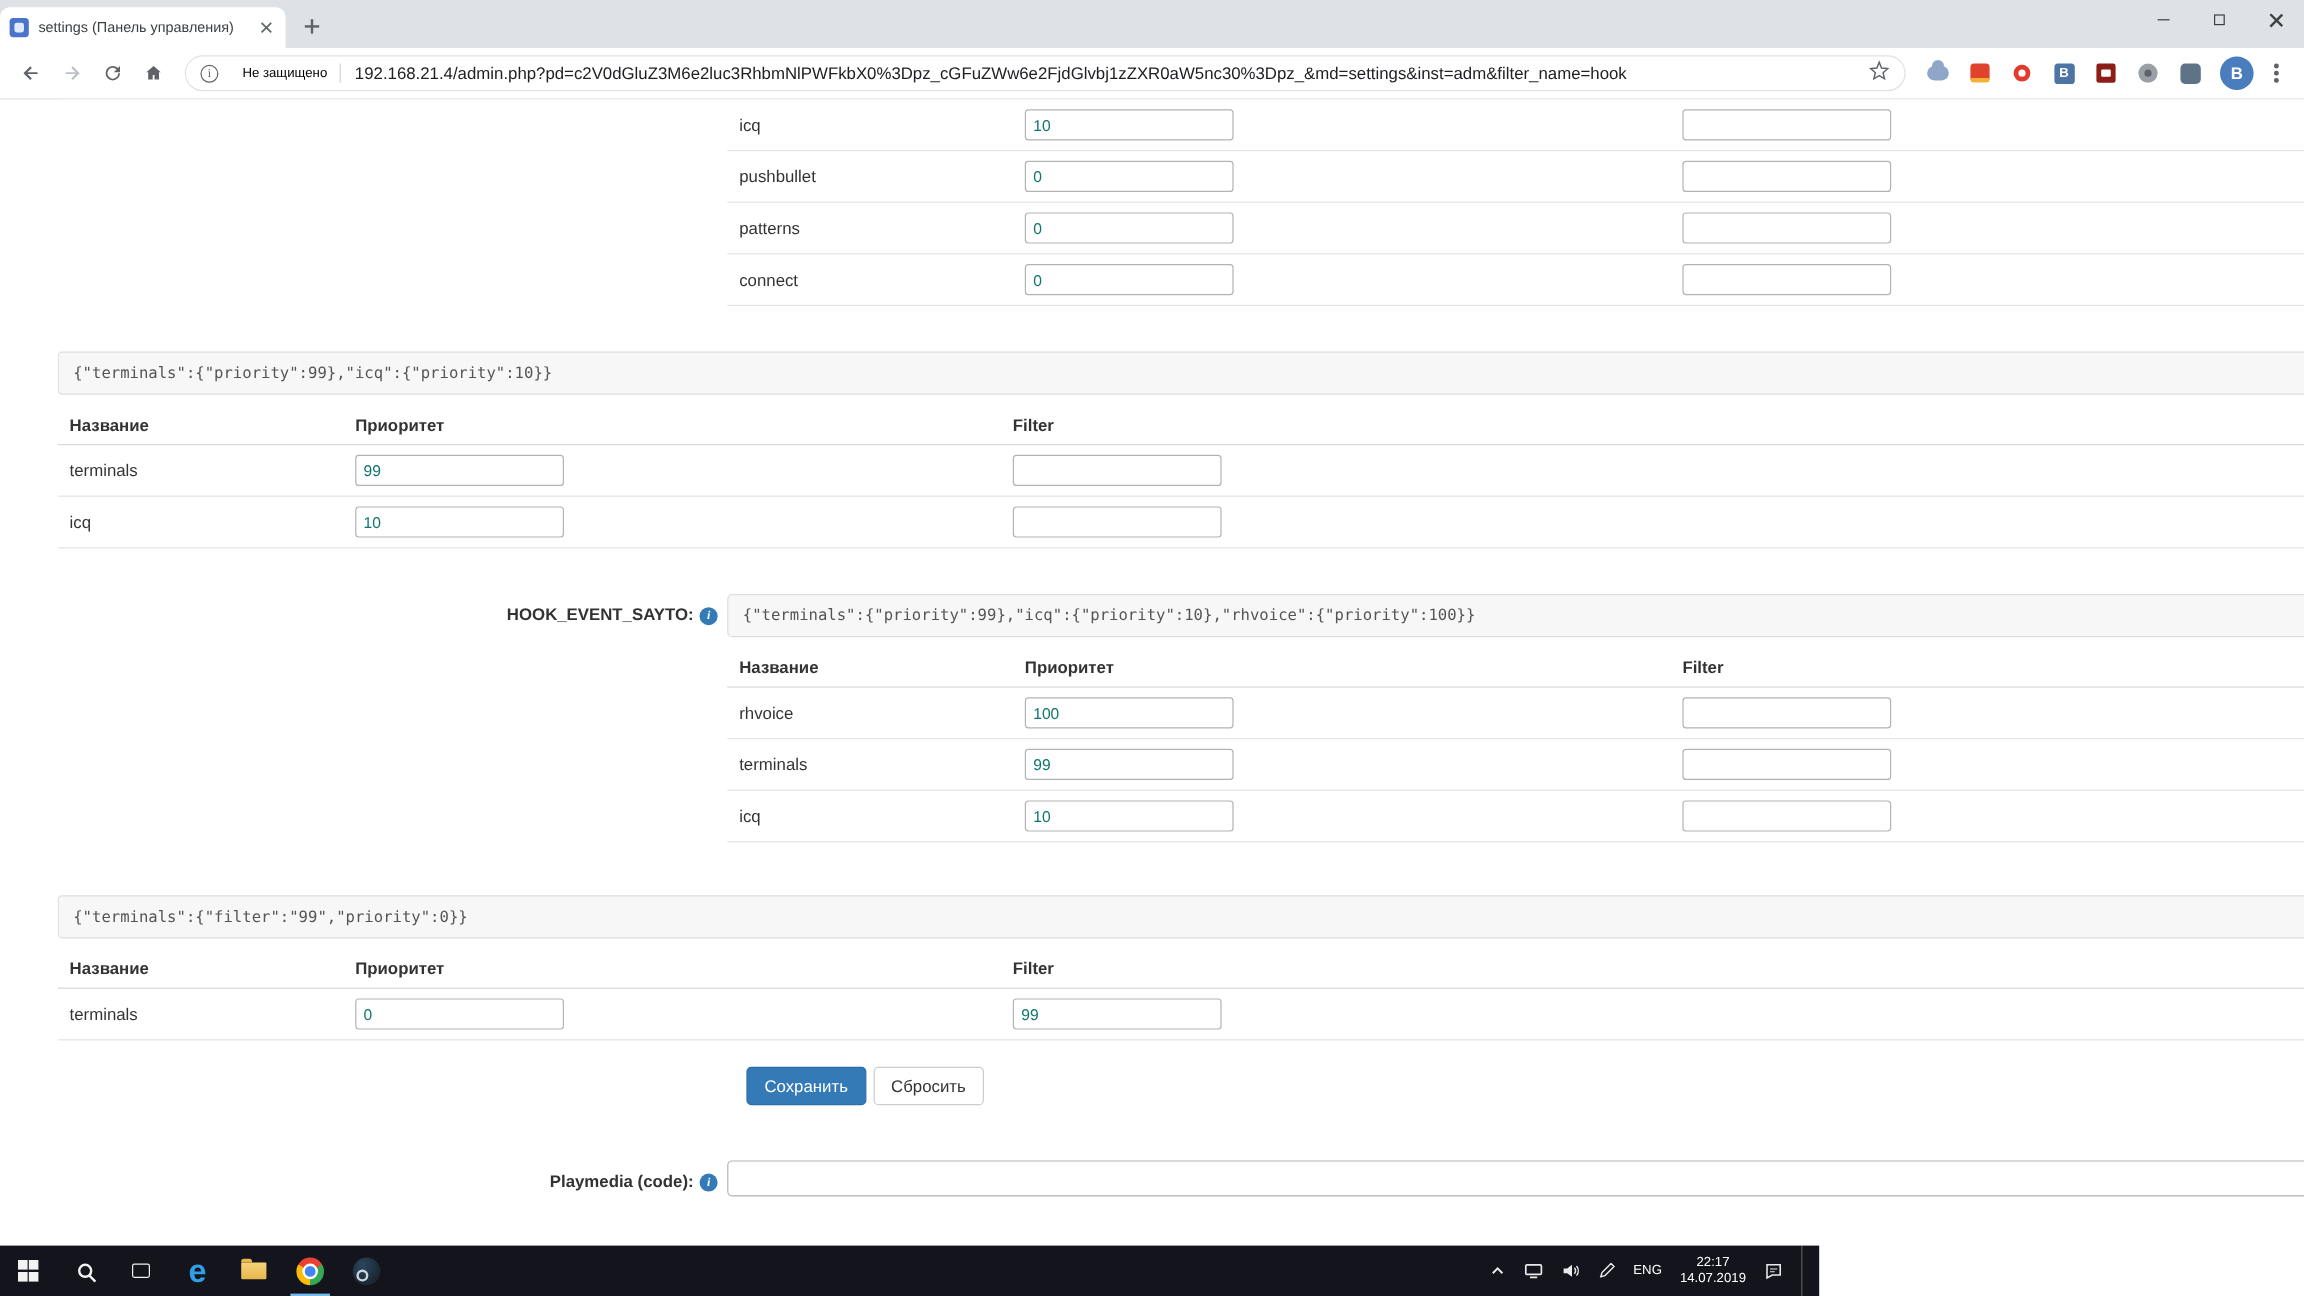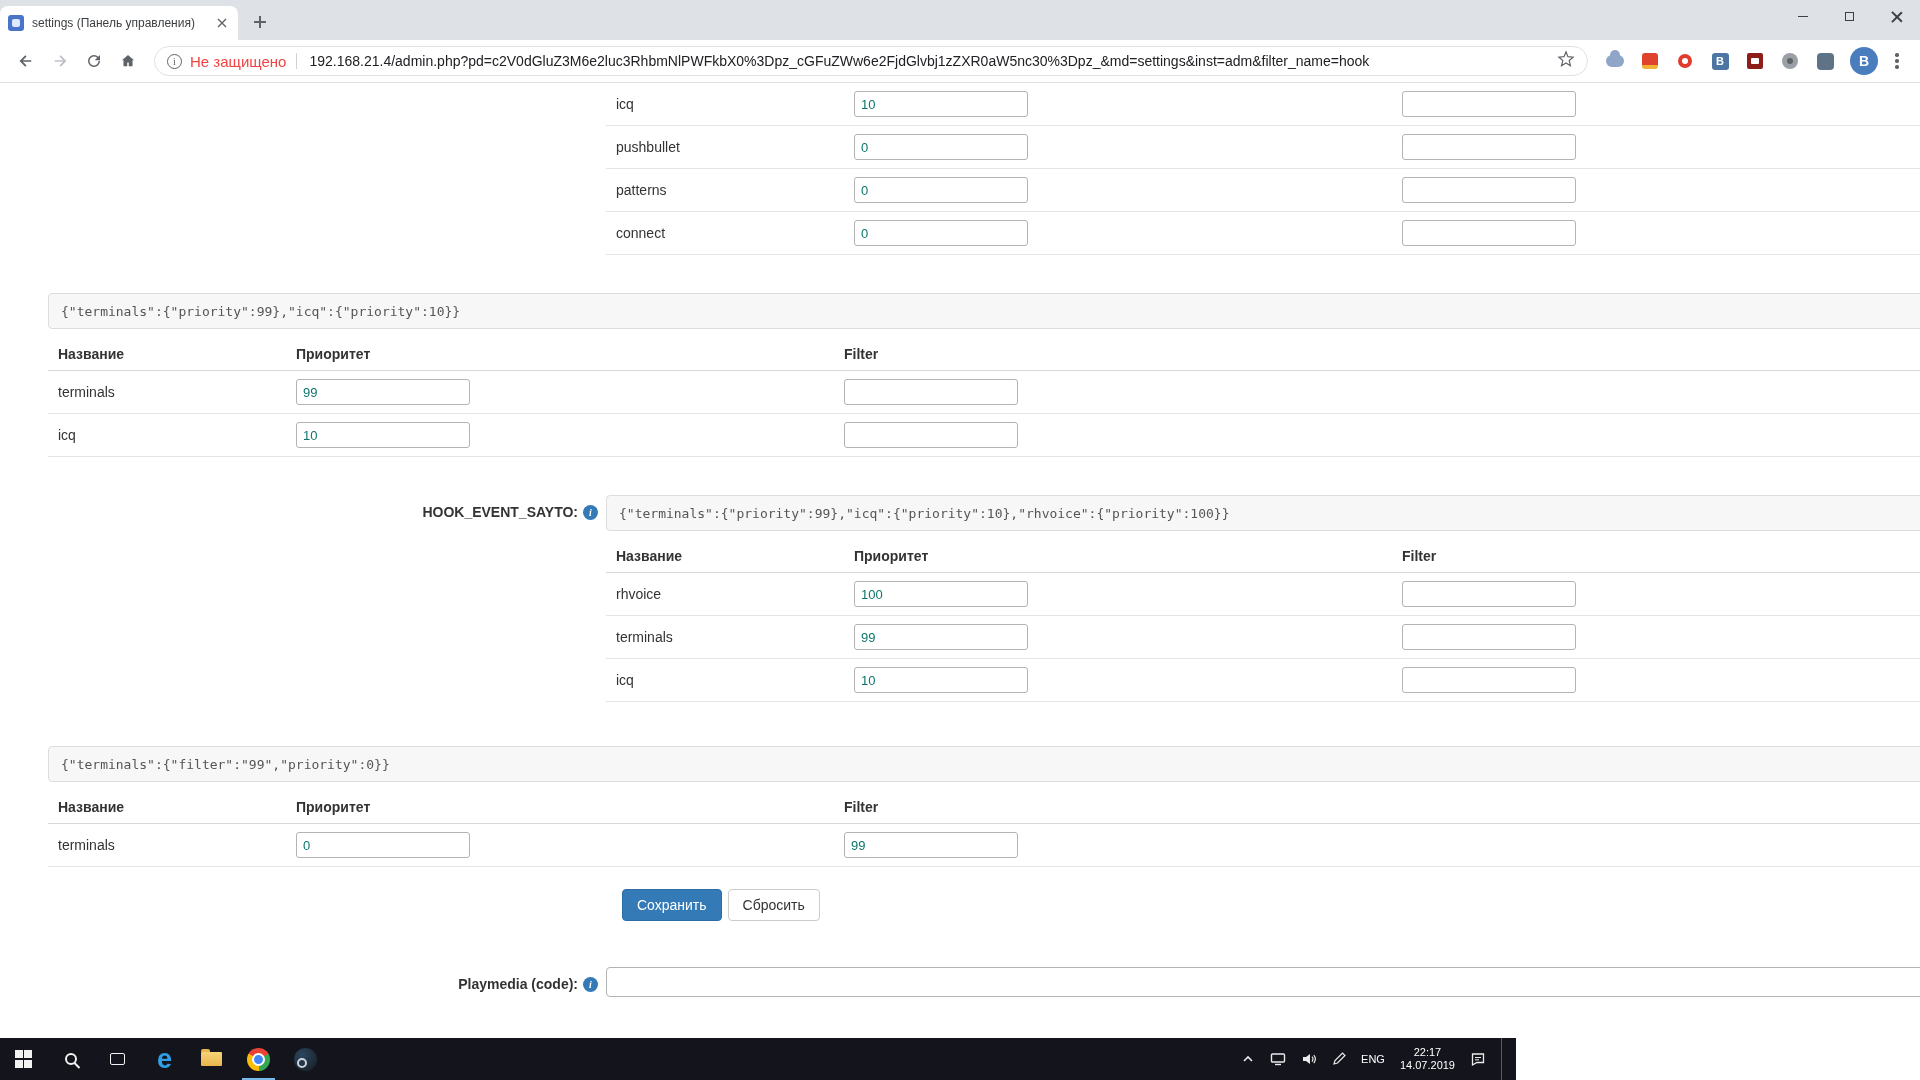--- a/index.html
+++ b/index.html
@@ -24,21 +24,21 @@
   .x-glyph { position: relative; width: 11px; height: 11px; }
   .x-glyph::before, .x-glyph::after { content: ""; position: absolute; left: 5px; top: -1px; width: 1.5px; height: 14px; background: #3c4043; }
   .x-glyph::before { transform: rotate(45deg); }
   .x-glyph::after { transform: rotate(-45deg); }
 
   .toolbar { height: 43px; background: #fff; border-bottom: 1px solid #dcdfe3; display: flex; align-items: center; padding: 0 10px; }
   .nav-btn { width: 32px; height: 32px; display: flex; align-items: center; justify-content: center; border-radius: 50%; flex: 0 0 32px; margin-right: 2px; }
   .omnibox { flex: 1; height: 30px; border: 1px solid #dfe1e5; border-radius: 15px; display: flex; align-items: center; padding: 0 12px; margin: 0 8px; min-width: 0; }
   .sec-info { width: 15px; height: 15px; border: 1.5px solid #5f6368; border-radius: 50%; display: flex; align-items: center; justify-content: center; flex: 0 0 15px; position: relative; }
   .sec-info::after { content: "i"; font-size: 10px; color: #5f6368; font-family: "Liberation Serif", serif; }
-  .sec-label { font-size: 15px; color: #ef4444; margin: 0 10px 0 8px; white-space: nowrap; }
+  .sec-label { font-size: 11px; color: #000000; margin: 0 10px 0 20px; white-space: nowrap; }
   .omni-sep { width: 1px; height: 16px; background: #d0d3d6; margin-right: 12px; flex: 0 0 1px; }
   .url-text { font-size: 14px; color: #202124; white-space: nowrap; overflow: hidden; flex: 1; }
   .ext-area { display: flex; align-items: center; gap: 9px; margin: 0 6px; }
   .ext-btn { width: 26px; height: 26px; display: flex; align-items: center; justify-content: center; }
   .eg-cloud { width: 18px; height: 12px; background: #8fa6c9; border-radius: 8px; position: relative; }
   .eg-cloud::before { content: ""; position: absolute; left: 4px; top: -5px; width: 10px; height: 10px; background: #8fa6c9; border-radius: 50%; }
   .eg-redsq { width: 16px; height: 16px; background: #e0432d; border-radius: 3px; border-bottom: 4px solid #f2b233; }
   .eg-ring { width: 14px; height: 14px; border: 4px solid #e23b2e; border-radius: 50%; }
   .eg-vk { width: 17px; height: 17px; background: #4c75a3; border-radius: 3px; color: #fff; display: flex; align-items: center; justify-content: center; }
   .eg-vk::after { content: "B"; font-size: 11px; font-weight: bold; }

